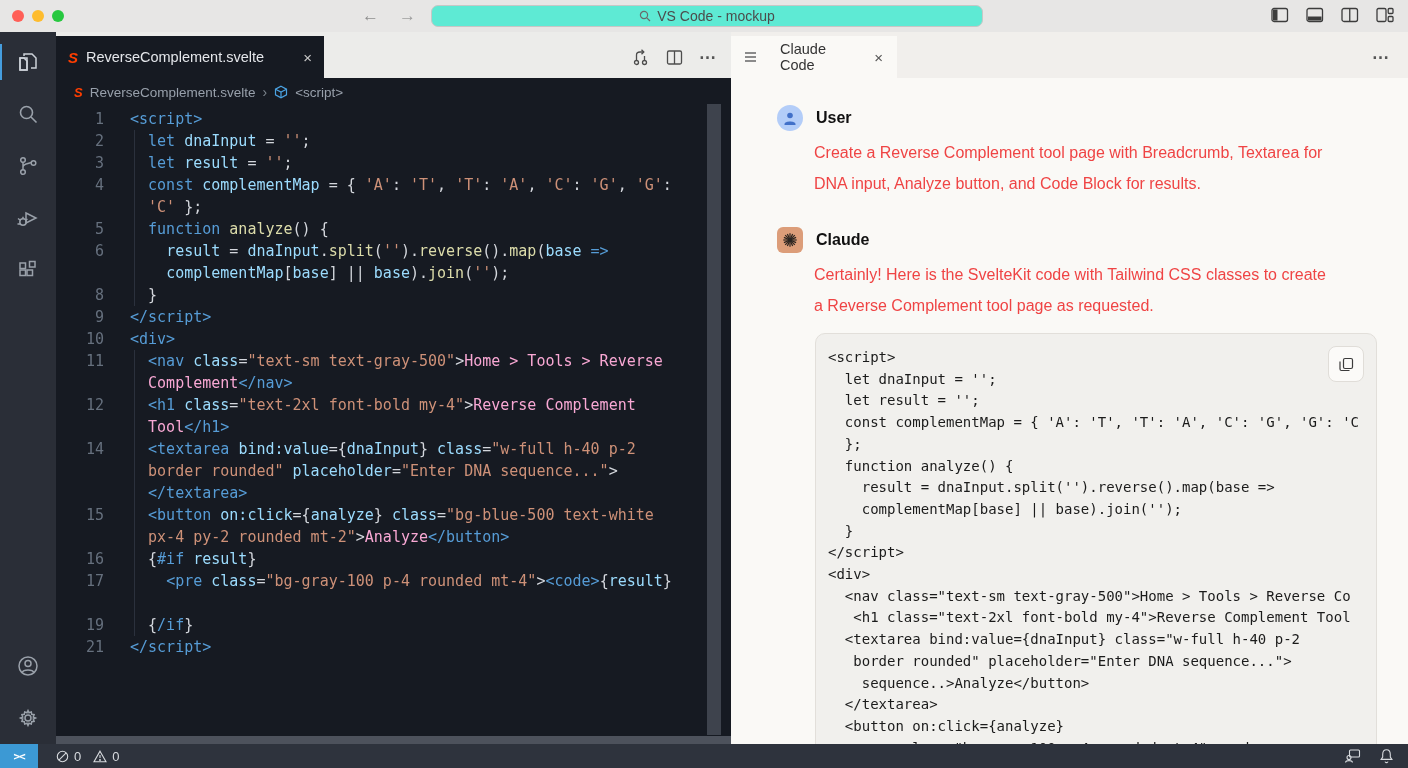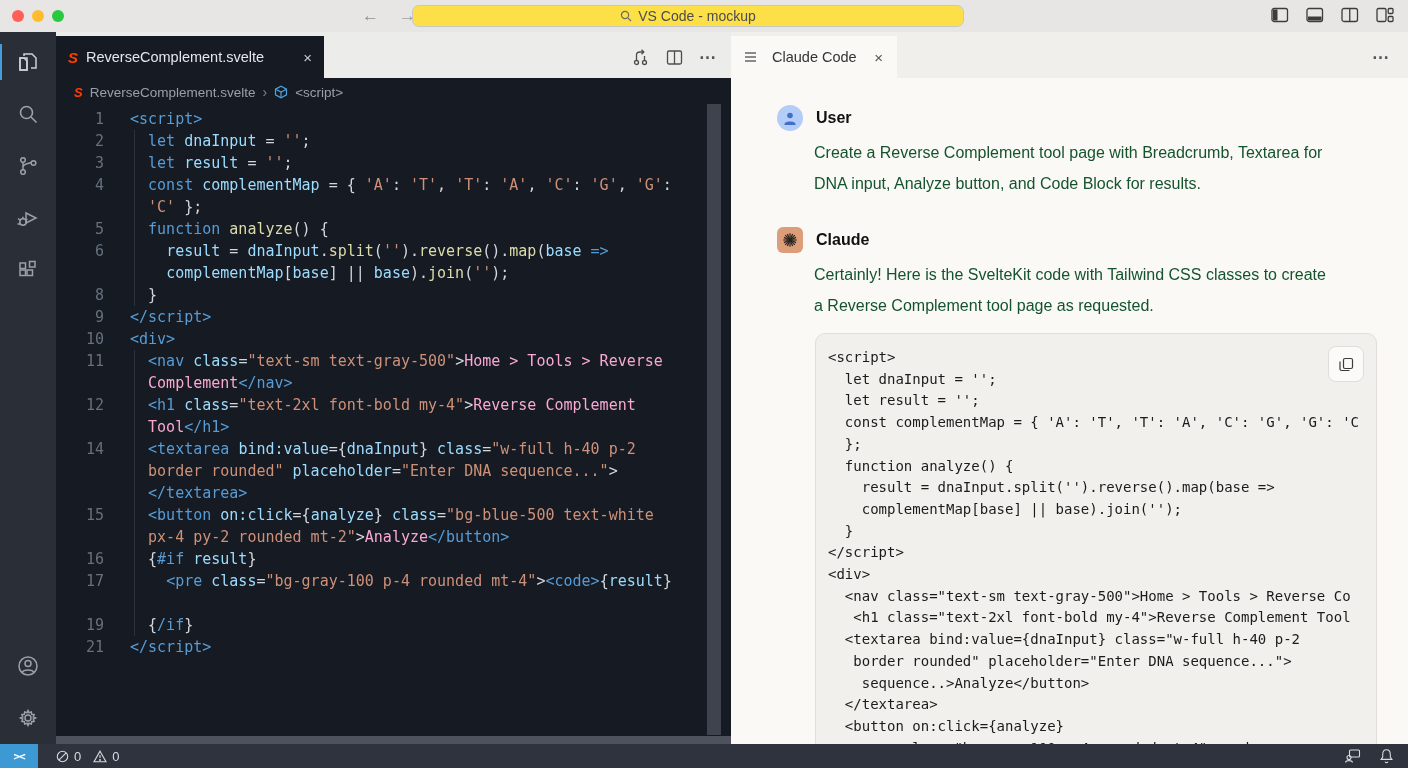--- a/index.html
+++ b/index.html
@@ -6,21 +6,21 @@
   body { font-family:"Liberation Sans", sans-serif; background:#000; }
   .window { position:relative; width:1408px; height:768px; overflow:hidden; background:#e7e6e5; }
 
   
   .titlebar { position:relative; height:32px; background:#e7e6e5; display:flex; align-items:center; }
   .traffic { display:flex; gap:8px; padding-left:12px; }
   .dot { width:12px; height:12px; border-radius:50%; }
   .dot.red{ background:#ff5f57; } .dot.yel{ background:#febc2e; } .dot.grn{ background:#28c840; }
   .navarrows { position:absolute; left:362px; top:0; height:32px; display:flex; gap:20px; align-items:center; font-size:17px; color:#8d8d8d; }
   .navarrows .fwd { color:#9e9e9e; }
-  .searchpill { position:absolute; left:412px; top:5px; width:552px; height:22px; background:#fde047; border:1px solid #c7c7c6; border-radius:7px; display:flex; align-items:center; justify-content:center; gap:6px; color:#4c4c4c; font-size:14px; }
+  .searchpill { position:absolute; left:431px; top:5px; width:552px; height:22px; background:#5eead4; border:1px solid #c7c7c6; border-radius:7px; display:flex; align-items:center; justify-content:center; gap:6px; color:#4c4c4c; font-size:14px; }
   .layoutctl { position:absolute; right:14px; top:7px; display:flex; gap:17px; align-items:center; }
   .layoutctl svg { display:block; }
 
   
   .main { position:absolute; top:32px; left:0; right:0; bottom:24px; display:flex; }
 
   
   .activitybar { width:56px; background:#2a2e37; display:flex; flex-direction:column; align-items:stretch; padding-top:4px; }
   .abitem { height:52px; display:flex; align-items:center; justify-content:center; color:#9aa1aa; position:relative; }
   .abitem.active { color:#cdd2d9; }
@@ -45,32 +45,32 @@
   .tk-k{ color:#569cd6; } .tk-v{ color:#9cdcfe; } .tk-s{ color:#ce9178; }
   .tk-f{ color:#dcdcaa; } .tk-p{ color:#d4d7dd; } .tk-t{ color:#f9a8d4; }
   .iguide { position:absolute; width:1px; background:#2b313d; left:78px; }
   .vscroll { position:absolute; right:10px; top:72px; bottom:9px; width:14px; background:#3e434d; }
   .hscroll { height:8px; background:#161a22; flex:none; position:relative; }
   .hthumb { position:absolute; inset:0; background:#4d525c; }
 
   
   .panel { flex:1; background:#faf9f6; display:flex; flex-direction:column; overflow:hidden; }
   .ptabbar { height:46px; background:#f1efec; display:flex; align-items:flex-end; flex:none; }
-  .ptab { height:42px; width:166px; background:#faf9f6; display:flex; align-items:center; gap:16px; padding:0 14px; color:#333; font-size:14.5px; }
+  .ptab { height:42px; width:166px; background:#faf9f6; display:flex; align-items:center; gap:24px; padding:0 14px; color:#333; font-size:14.5px; }
   .ptab .close { color:#555; font-size:15px; margin-left:auto; }
   .listicon { display:inline-flex; flex-direction:column; gap:2.5px; }
   .listicon i { width:11px; height:1.6px; background:#8b8b8b; display:block; }
   .pmore { margin-left:auto; padding-right:18px; height:42px; display:flex; align-items:center; font-size:17px; font-weight:700; letter-spacing:1px; color:#555; }
   .pcontent { flex:1; overflow:hidden; padding-top:27px;padding-left:24px; }
   .msghead { display:flex; align-items:center; gap:13px; padding-left:22px; }
   .avatar { width:26px; height:26px; flex:none; display:flex; align-items:center; justify-content:center; }
   .avatar.user { border-radius:50%; background:#b3cdf8; }
   .avatar.claude { border-radius:6px; background:#dc9d79; }
   .msgname { font-size:16px; font-weight:700; color:#111; }
-  .msglines { margin:6px 20px 0 59px; font-size:16px; line-height:31px; color:#14532d; }
+  .msglines { margin:6px 20px 0 59px; font-size:16px; line-height:31px; color:#ef4444; }
   .claude-head { margin-top:28px; }
   .codeblock { position:relative; margin:12px 31px 0 60px; background:#f1f0ed; border:1px solid #e2dfda; border-radius:10px; padding:13px 0 13px 12px; height:500px; }
   .codeblock pre { font-family:"DejaVu Sans Mono", monospace; font-size:14px; line-height:21.7px; color:#1b1b1b; white-space:pre; overflow:hidden; height:100%; }
   .copybtn { position:absolute; top:12px; right:12px; width:36px; height:36px; background:#fbfaf8; border:1px solid #e0ddd8; border-radius:8px; display:flex; align-items:center; justify-content:center; }
 
   
   .statusbar { position:absolute; left:0; right:0; bottom:0; height:24px; background:#2e333d; display:flex; align-items:center; color:#d7dade; font-size:13px; }
   .remoteseg { width:38px; height:24px; background:#3c99d4; color:#fff; display:flex; align-items:center; justify-content:center; font-family:"DejaVu Sans Mono", monospace; font-size:11px; font-weight:700; letter-spacing:-1px; flex:none; }
   .problems { display:flex; align-items:center; gap:5px; margin-left:18px; }
   .problems .cnt { margin-right:7px; }

